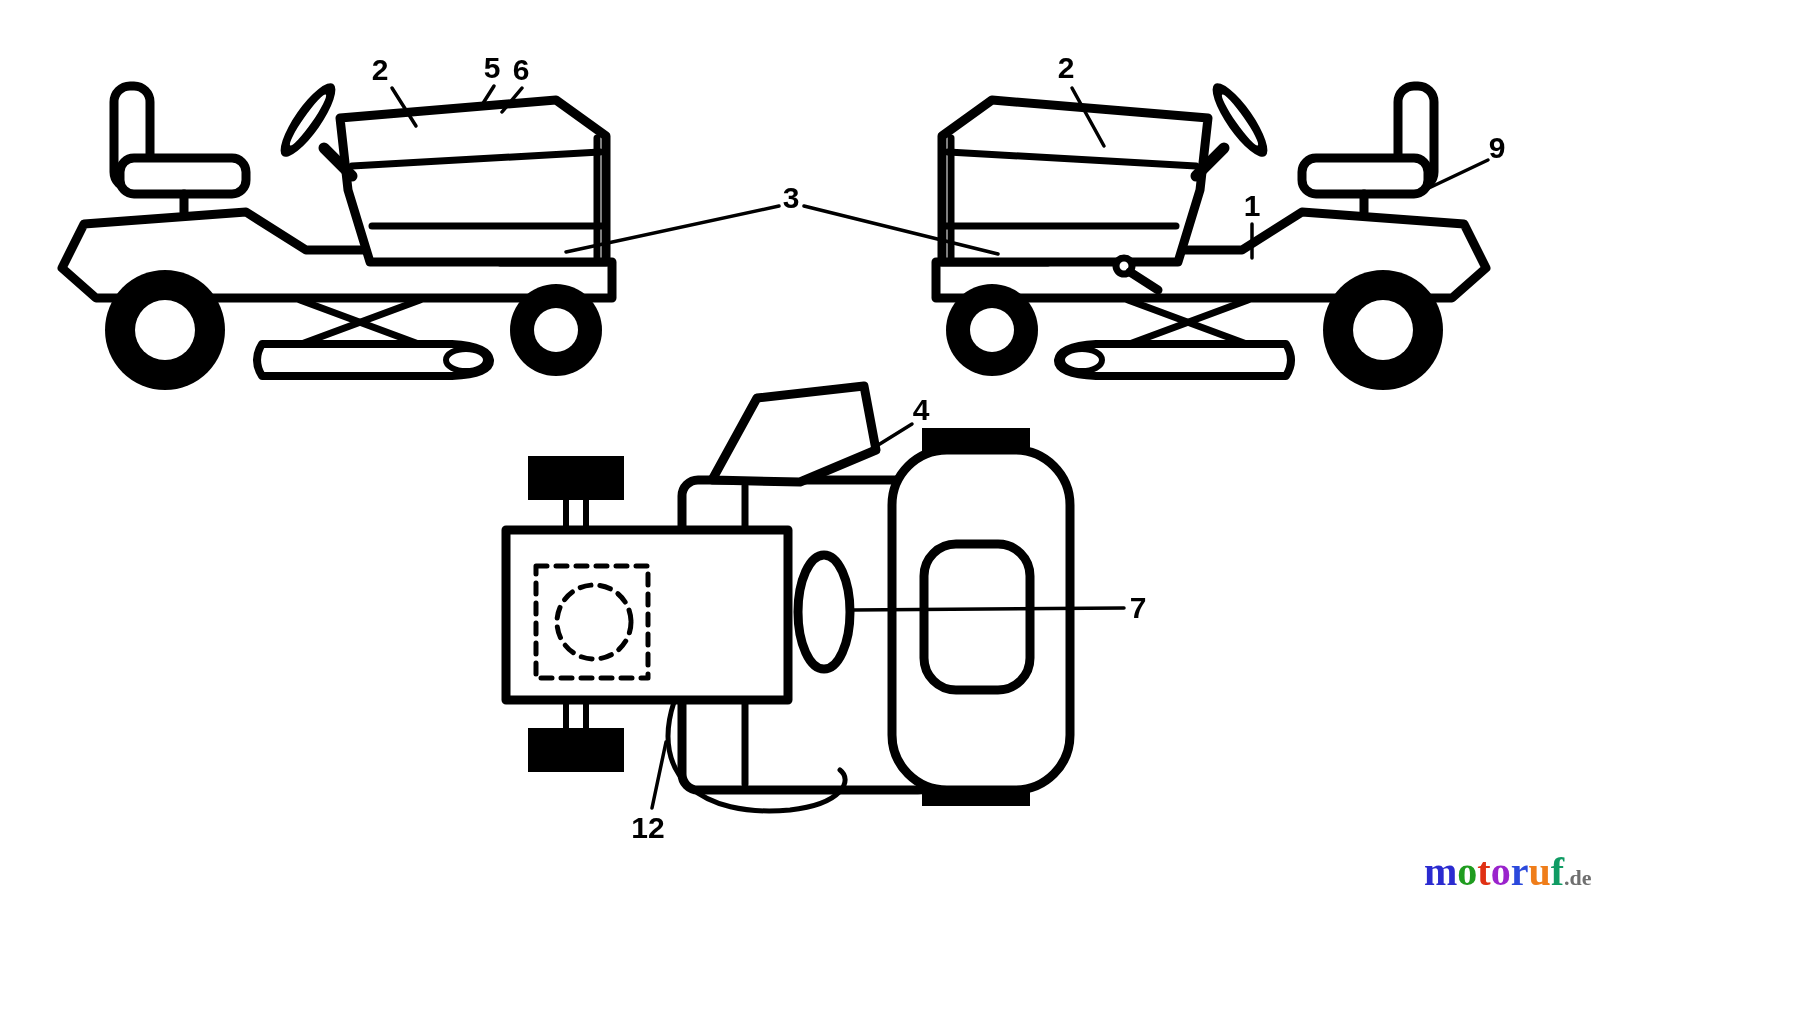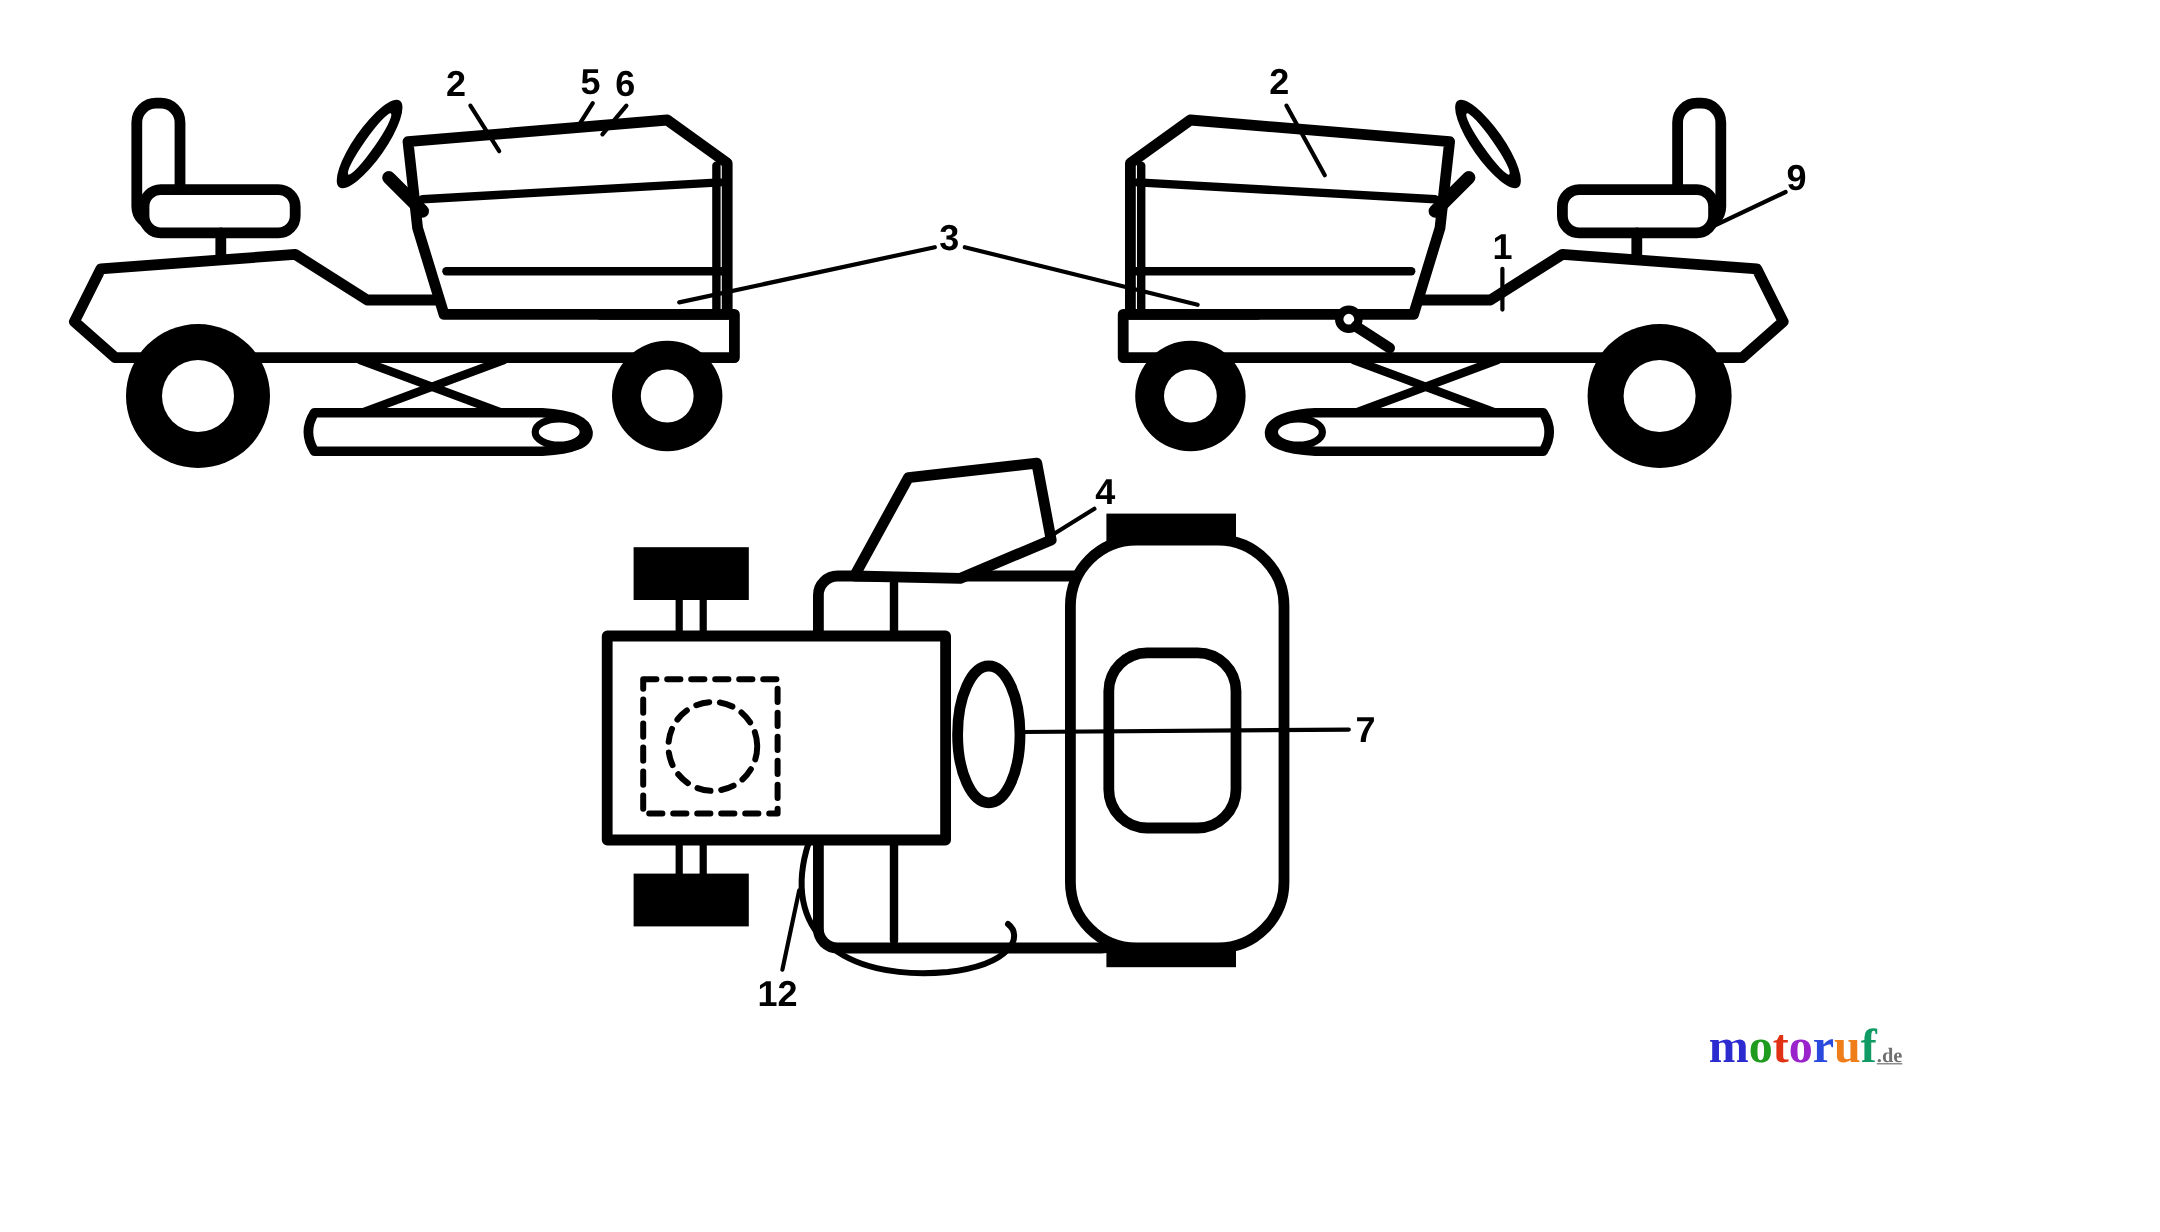--- a/index.html
+++ b/index.html
@@ -4,21 +4,21 @@
 <style>
   html,body{margin:0;padding:0;background:#ffffff;}
   body{width:1800px;height:1027px;position:relative;overflow:hidden;
        font-family:"Liberation Sans",sans-serif;}
   .stage{position:absolute;left:0;top:0;width:1800px;height:1027px;}
   .stage svg{display:block;}
   .callout-text{font-family:"Liberation Sans",sans-serif;font-weight:bold;font-size:30px;fill:#000;}
   .logo{position:absolute;left:1424px;top:852px;white-space:nowrap;
         font-family:"Liberation Serif",serif;font-weight:bold;font-size:40px;line-height:1;}
   .logo span{display:inline-block;}
-  .logo .logo-suffix{font-size:17px;font-weight:bold;vertical-align:baseline;text-decoration:underline;}
+  .logo .logo-suffix{font-size:22px;font-weight:bold;vertical-align:baseline;}
 </style>
 </head>
 <body>
 
 <div class="stage">
 <svg width="1800" height="1027" viewBox="0 0 1800 1027" xmlns="http://www.w3.org/2000/svg">
 
   <defs>
     <g id="tractor-side" stroke="#000000" stroke-linecap="round" stroke-linejoin="round" fill="none">
 

